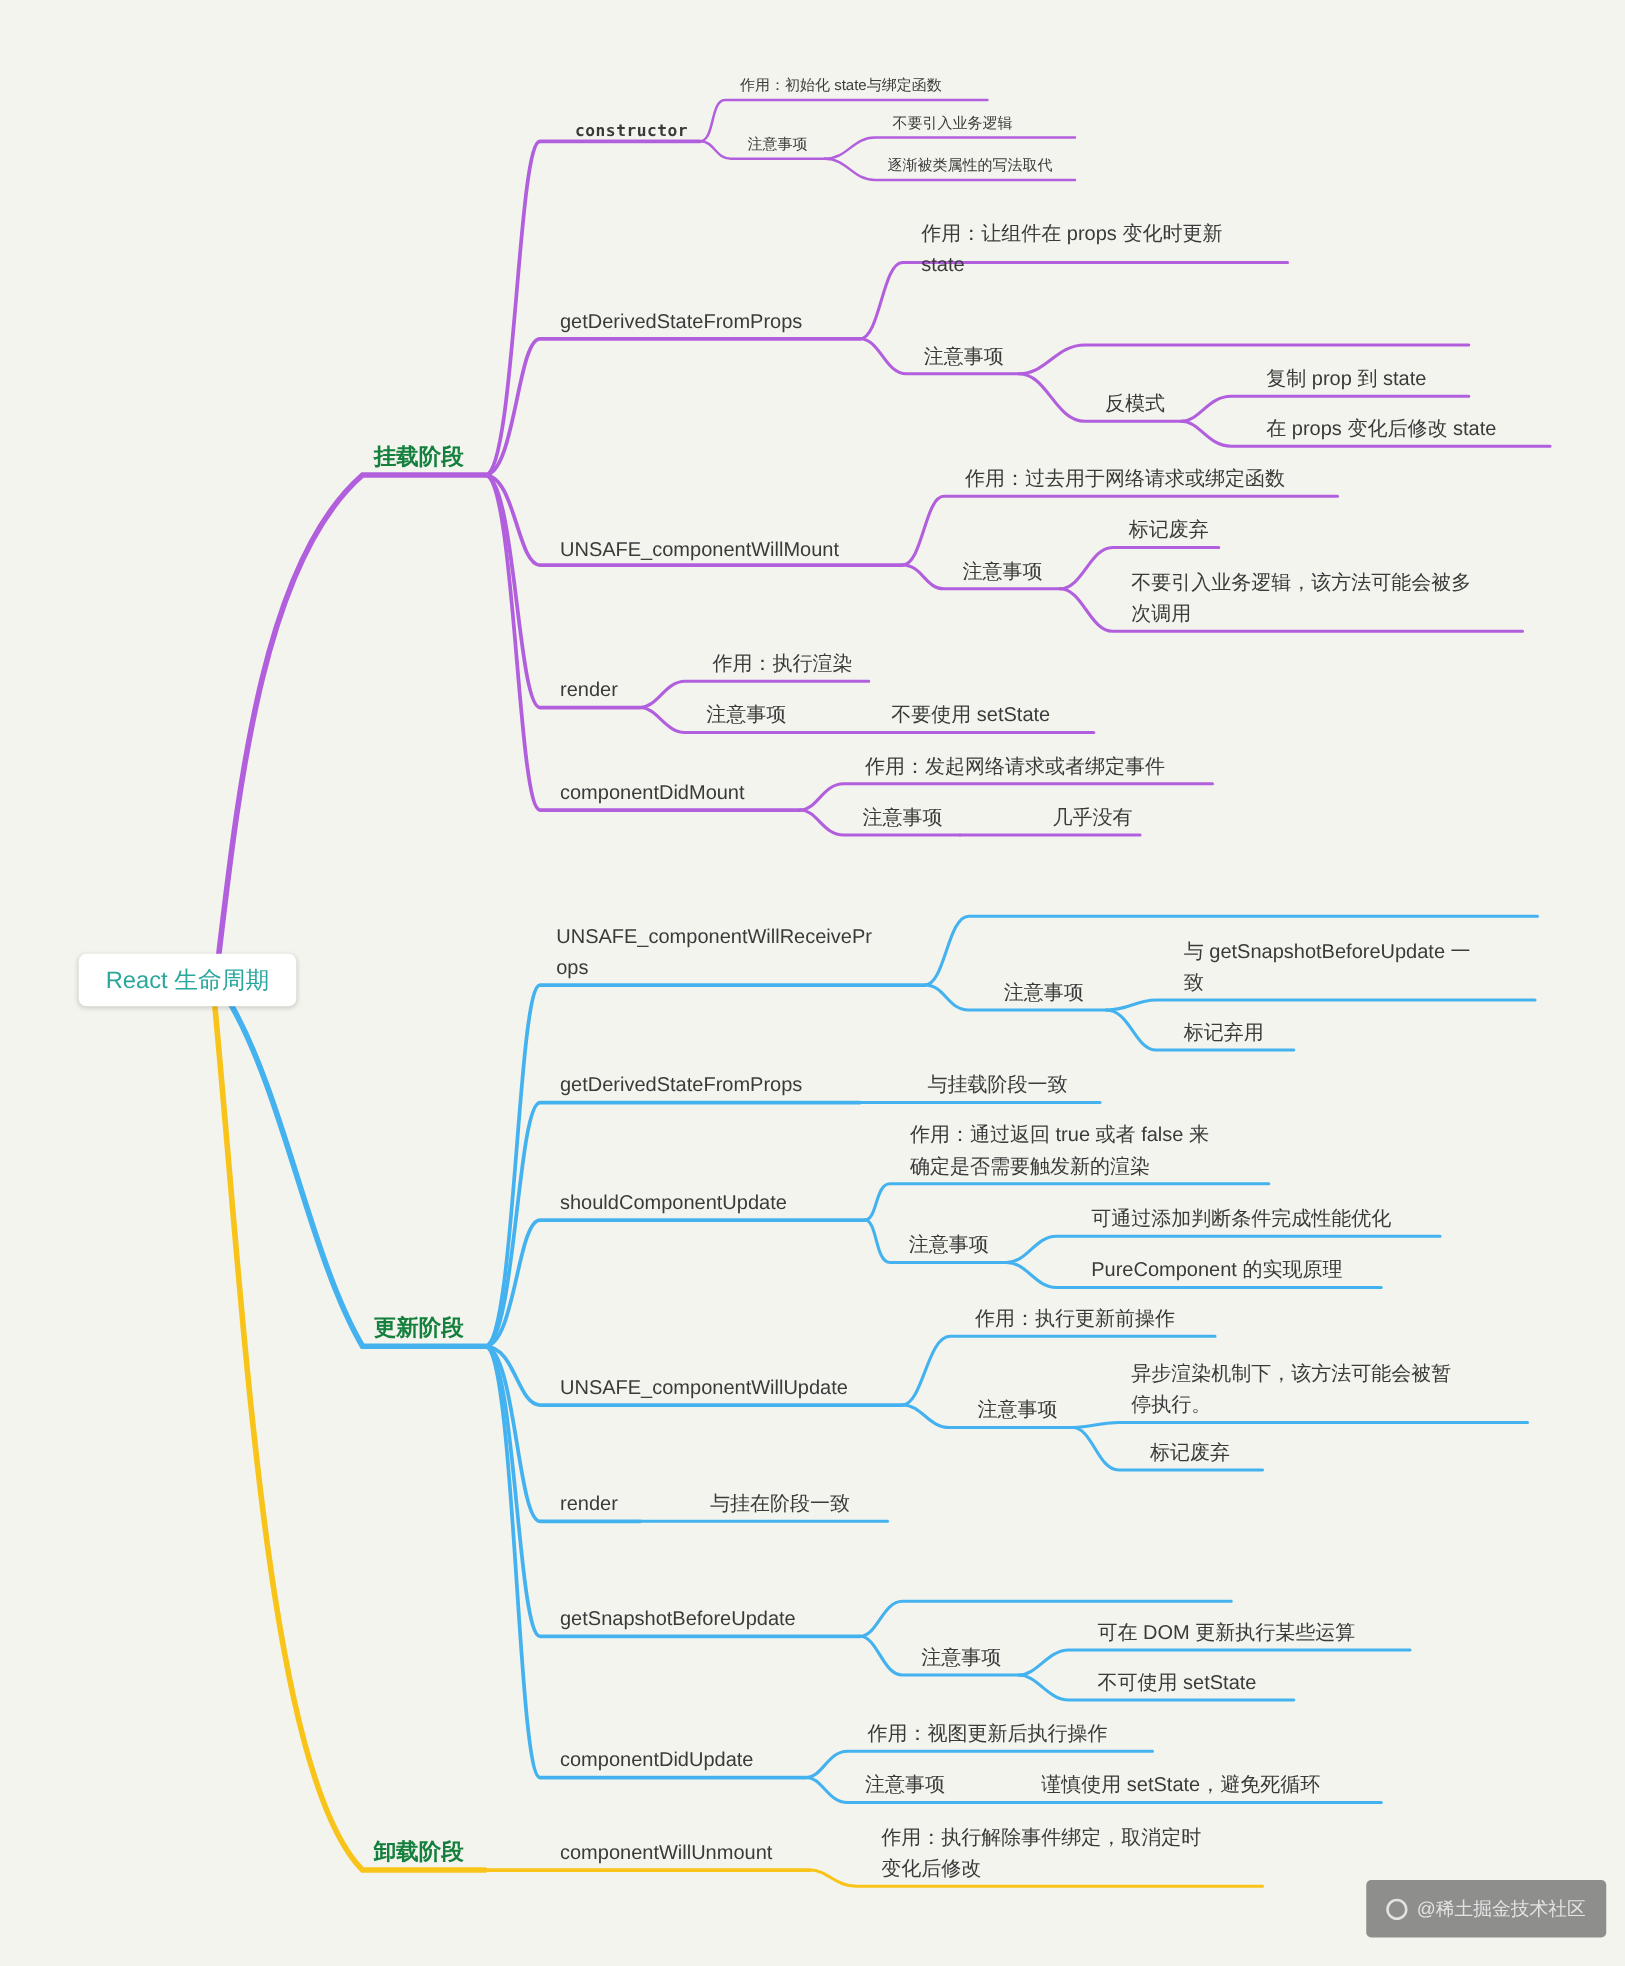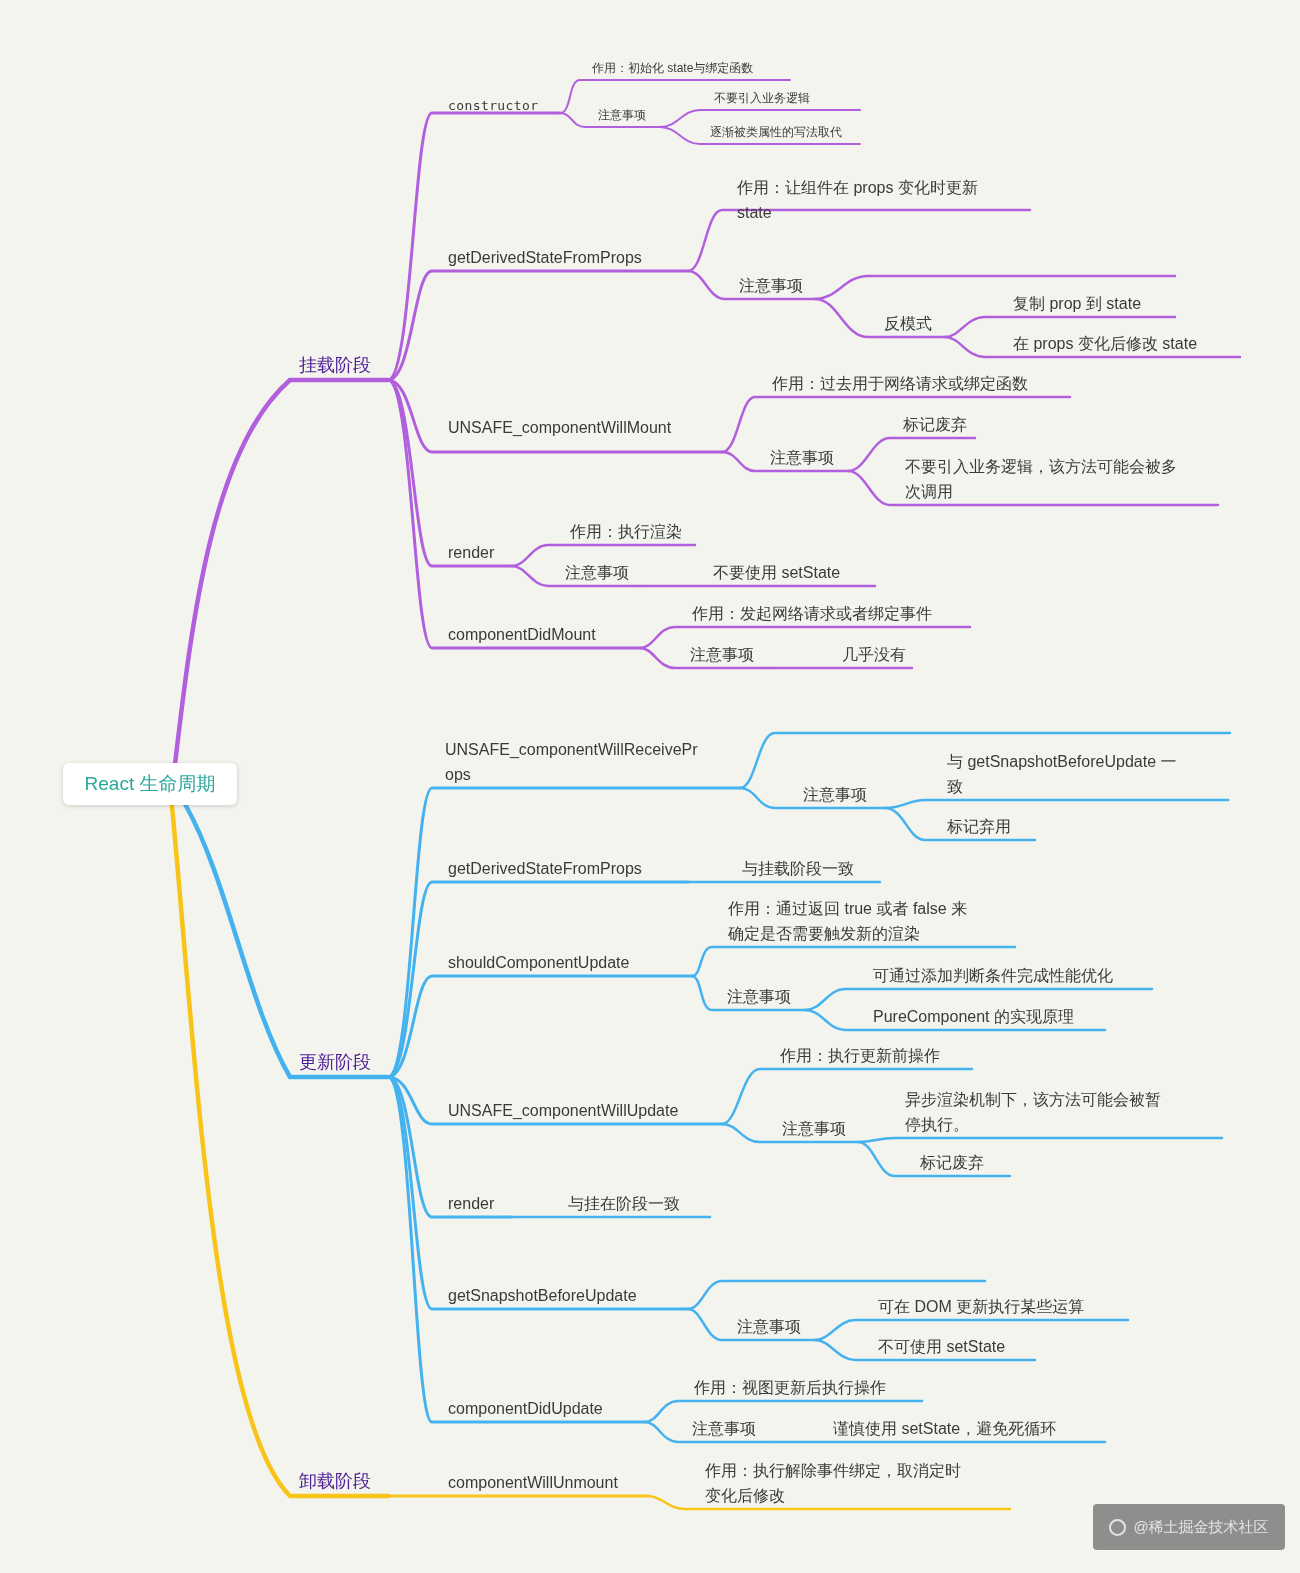--- a/index.html
+++ b/index.html
@@ -1,22 +1,22 @@
 <!DOCTYPE html>
 <html><head>
 <meta charset="utf-8">
 <style>
   html,body{margin:0;padding:0;background:#f4f4ef;}
   .canvas{position:relative;width:1300px;height:1573px;background:#f4f4ef;overflow:hidden;
           font-family:"Liberation Sans","DejaVu Sans",sans-serif;color:#3a3a3a;}
   svg.links{position:absolute;left:0;top:0;}
   .t{position:absolute;font-size:16px;line-height:25px;white-space:pre-line;}
   .sm{font-size:12px;line-height:17px;}
-  .mono{font-size:13px;font-weight:normal;letter-spacing:.4px;font-family:"DejaVu Sans Mono","Liberation Mono",monospace;}
-  .branch{font-size:18px;line-height:24px;color:#4c1d95;}
+  .mono{font-size:13px;font-weight:bold;letter-spacing:.4px;font-family:"DejaVu Sans Mono","Liberation Mono",monospace;margin-left:12px;}
+  .branch{font-size:18px;line-height:24px;color:#15803d;font-weight:bold;}
   .root-box{position:absolute;left:63px;top:763px;width:174px;height:42px;background:#fff;border-radius:6px;
             display:flex;align-items:center;justify-content:center;font-size:19px;color:#2aa79c;
             box-shadow:0 1px 4px rgba(0,0,0,.18);}
   .hl{background:#ffffff;font-size:14px;line-height:23px;padding:0 3px;}
   .wm{position:absolute;left:1093px;top:1504px;width:192px;height:46px;background:rgba(128,128,128,.88);
       border-radius:4px;display:flex;align-items:center;justify-content:center;gap:7px;color:#e3e3e3;font-size:15px;}
   .wm-icon{width:17px;height:17px;border:2px solid #e3e3e3;border-radius:50%;display:inline-block;box-sizing:border-box;flex:none;}
 </style>
 </head>
 <body>
@@ -106,21 +106,21 @@
   <div class="t sm" style="left:710px;top:124px">逐渐被类属性的写法取代</div>
 
   <div class="t" style="left:448px;top:245px">getDerivedStateFromProps</div>
   <div class="t" style="left:737px;top:175px">作用：让组件在 props 变化时更新
 state</div>
   <div class="t" style="left:739px;top:273px">注意事项</div>
   <div class="t" style="left:884px;top:311px">反模式</div>
   <div class="t" style="left:1013px;top:291px">复制 prop 到 state</div>
   <div class="t" style="left:1013px;top:331px">在 props 变化后修改 state</div>
 
-  <div class="t" style="left:448px;top:415px">UNSAFE_componentWillMount</div>
+  <div class="t" style="left:448px;top:428px">UNSAFE_componentWillMount</div>
   <div class="t" style="left:772px;top:371px">作用：过去用于网络请求或绑定函数</div>
   <div class="t" style="left:770px;top:445px">注意事项</div>
   <div class="t" style="left:903px;top:412px">标记废弃</div>
   <div class="t" style="left:905px;top:454px">不要引入业务逻辑，该方法可能会被多
 次调用</div>
 
   <div class="t" style="left:448px;top:540px">render</div>
   <div class="t" style="left:570px;top:519px">作用：执行渲染</div>
   <div class="t" style="left:565px;top:560px">注意事项</div>
   <div class="t" style="left:713px;top:560px">不要使用 setState</div>

